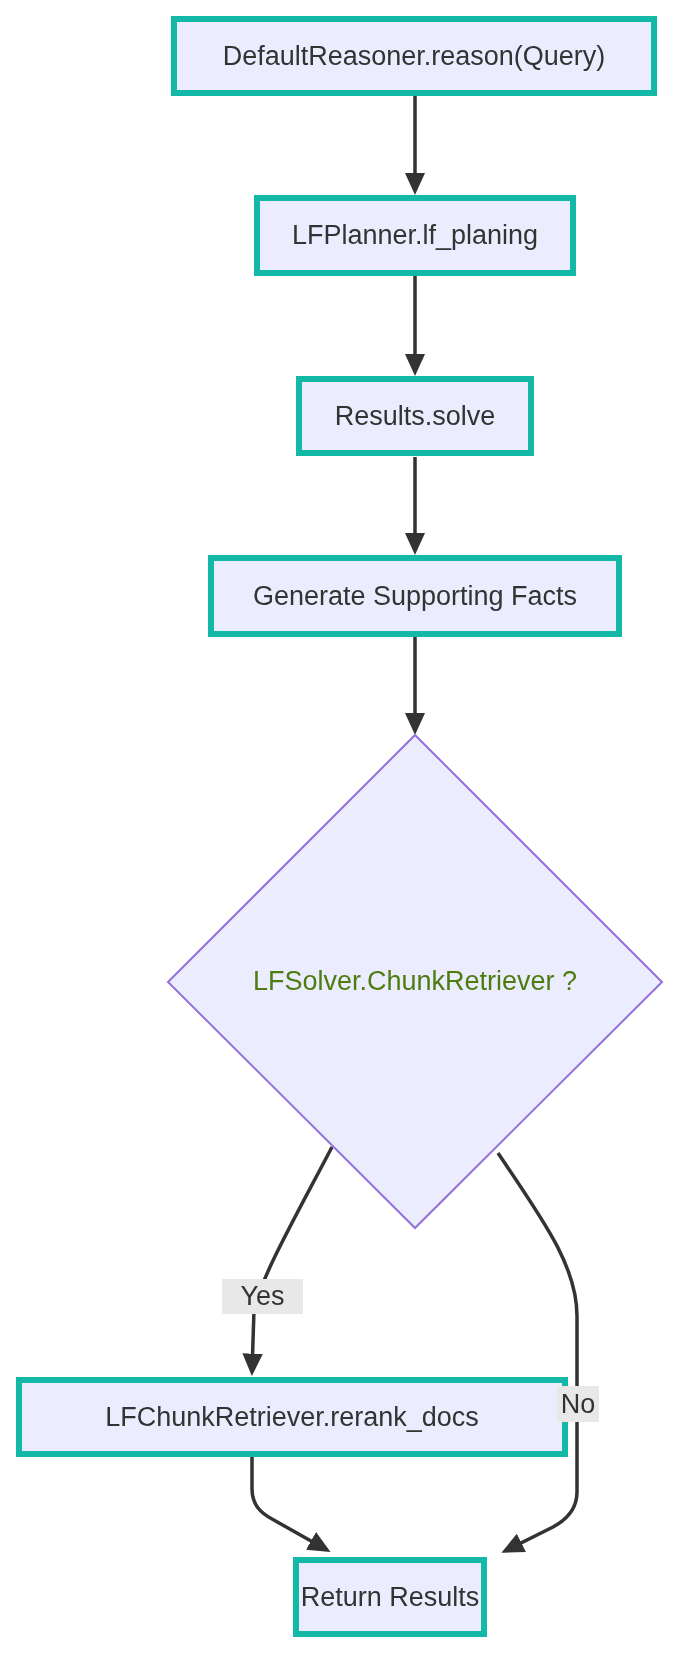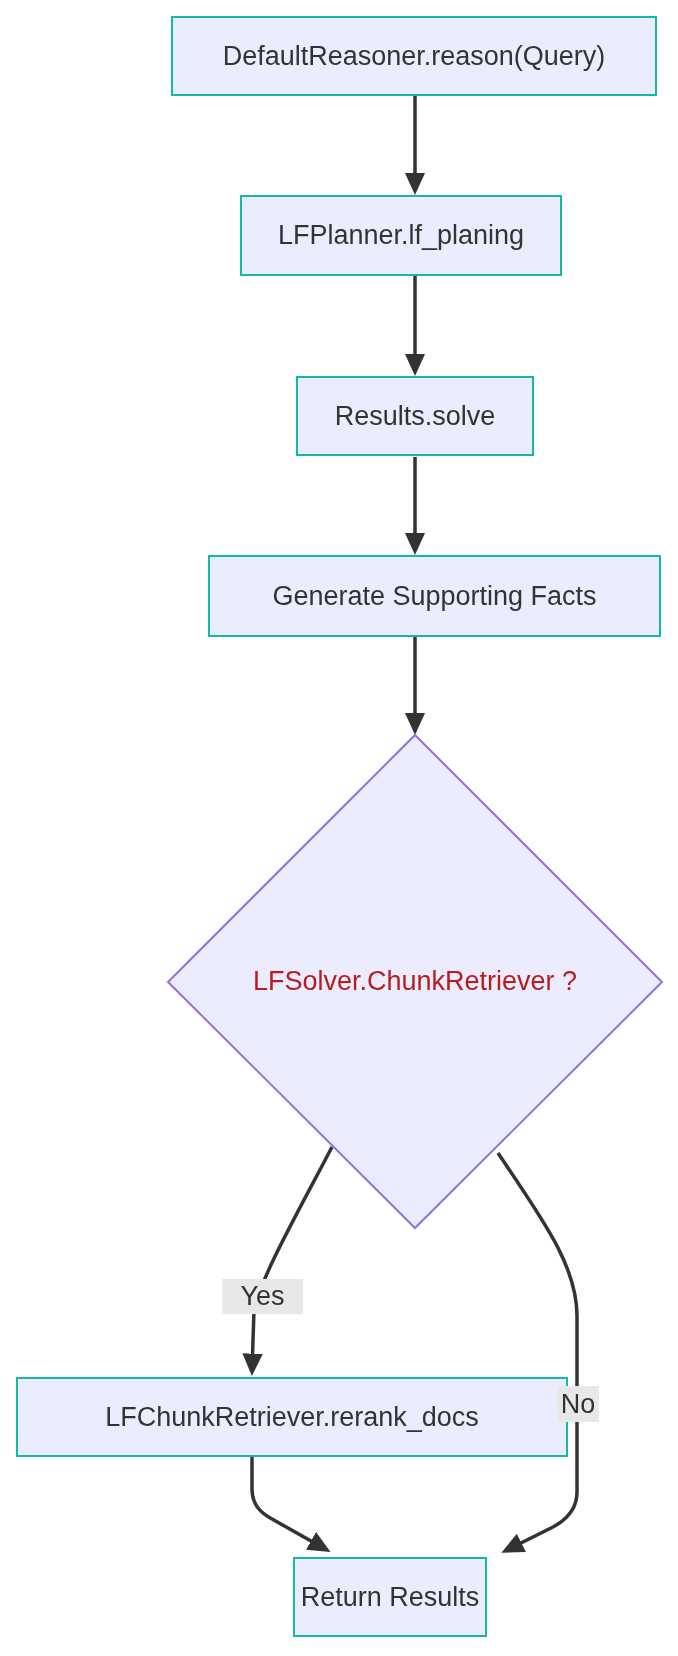--- a/index.html
+++ b/index.html
@@ -20,53 +20,53 @@
     left: 0;
     top: 0;
     width: 678px;
     height: 1656px;
     pointer-events: none;
   }
   .node {
     position: absolute;
     box-sizing: border-box;
     background: #ECECFF;
-    border: 2px solid #14b8a6;
+    border: 6px solid #14b8a6;
     color: #333333;
     font-size: 27px;
     display: flex;
     align-items: center;
     justify-content: center;
     text-align: center;
     white-space: nowrap;
   }
   .node-reason  { left: 171px; top: 16px;   width: 486px; height: 80px; }
-  .node-planner { left: 240px; top: 195px;  width: 322px; height: 81px; }
+  .node-planner { left: 254px; top: 195px;  width: 322px; height: 81px; }
   .node-solver  { left: 296px; top: 376px;  width: 238px; height: 80px; }
-  .node-facts   { left: 208px; top: 555px;  width: 453px; height: 82px; }
+  .node-facts   { left: 208px; top: 555px;  width: 414px; height: 82px; }
   .node-rerank  { left: 16px;  top: 1377px; width: 552px; height: 80px; }
   .node-return  { left: 293px; top: 1557px; width: 194px; height: 80px; }
 
   #decision-svg {
     position: absolute;
     left: 164px;
     top: 731px;
     width: 502px;
     height: 501px;
   }
   .decision-label {
     position: absolute;
     left: 168px;
     top: 735px;
     width: 494px;
     height: 493px;
     display: flex;
     align-items: center;
     justify-content: center;
-    color: #b91c1c;
+    color: #4d7c0f;
     font-size: 27px;
     white-space: nowrap;
   }
   .edge-label {
     position: absolute;
     box-sizing: border-box;
     background: #e8e8e8;
     color: #333333;
     font-size: 27px;
     display: flex;

